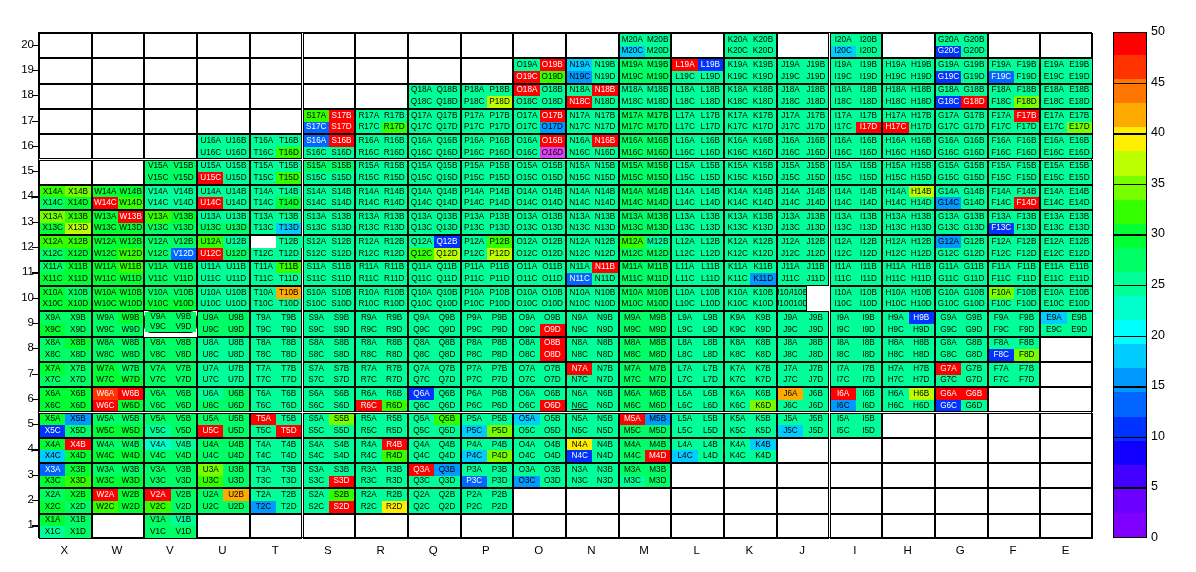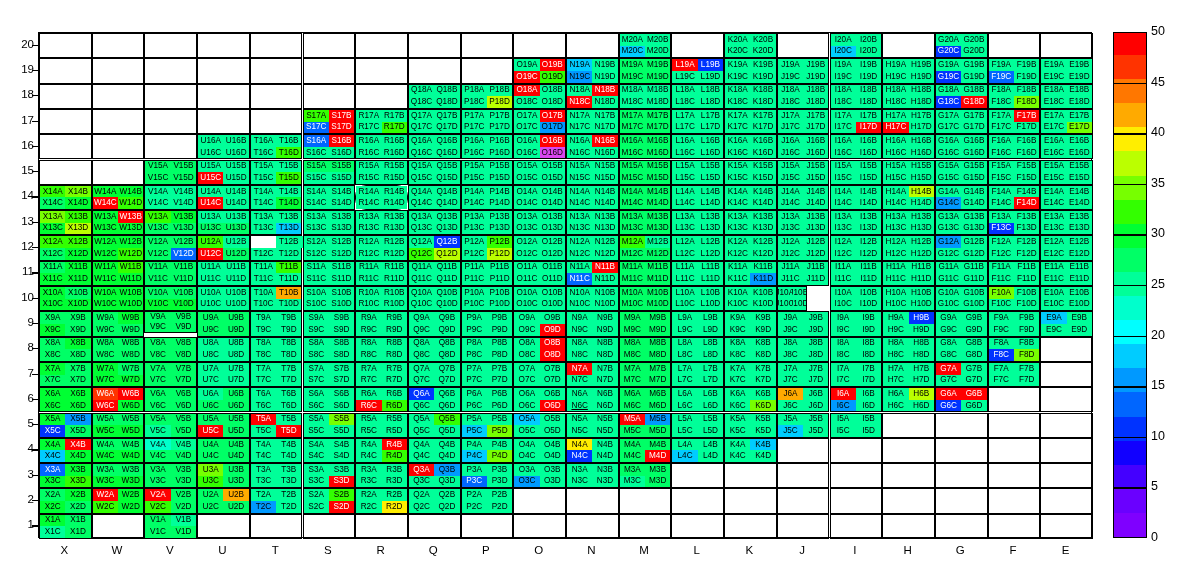--- a/index.html
+++ b/index.html
@@ -306,21 +306,21 @@
           <div class="quad qB" style="background: rgb(0, 255, 102); color: rgb(0, 0, 0);">V11B</div>
           <div class="quad qC" style="background: rgb(0, 255, 102); color: rgb(0, 0, 0);">V11C</div>
           <div class="quad qD" style="background: rgb(0, 255, 102); color: rgb(0, 0, 0);">V11D</div>
         </div>
         <div class="cellbox" style="left: 105.4px; top: 253px; width: 52.7px; height: 25.3px;">
           <div class="quad qA" style="background: rgb(0, 255, 102); color: rgb(0, 0, 0);">V10A</div>
           <div class="quad qB" style="background: rgb(0, 255, 102); color: rgb(0, 0, 0);">V10B</div>
           <div class="quad qC" style="background: rgb(0, 255, 51); color: rgb(0, 0, 0);">V10C</div>
           <div class="quad qD" style="background: rgb(0, 255, 51); color: rgb(0, 0, 0);">V10D</div>
         </div>
-        <div class="cellbox" style="left: 105.4px; top: 278.3px; width: 52.7px; height: 22px;">
+        <div class="cellbox" style="left: 105.4px; top: 278.3px; width: 52.7px; height: 22px; border-radius: 7px;">
           <div class="quad qA" style="background: rgb(0, 255, 102); color: rgb(0, 0, 0);">V9A</div>
           <div class="quad qB" style="background: rgb(0, 255, 102); color: rgb(0, 0, 0);">V9B</div>
           <div class="quad qC" style="background: rgb(0, 255, 102); color: rgb(0, 0, 0);">V9C</div>
           <div class="quad qD" style="background: rgb(0, 255, 102); color: rgb(0, 0, 0);">V9D</div>
         </div>
         <div class="cellbox" style="left: 105.4px; top: 303.6px; width: 52.7px; height: 25.3px;">
           <div class="quad qA" style="background: rgb(0, 255, 102); color: rgb(0, 0, 0);">V8A</div>
           <div class="quad qB" style="background: rgb(0, 255, 102); color: rgb(0, 0, 0);">V8B</div>
           <div class="quad qC" style="background: rgb(0, 255, 102); color: rgb(0, 0, 0);">V8C</div>
           <div class="quad qD" style="background: rgb(0, 255, 102); color: rgb(0, 0, 0);">V8D</div>
@@ -671,21 +671,21 @@
           <div class="quad qB" style="background: rgb(0, 255, 153); color: rgb(0, 0, 0);">R16B</div>
           <div class="quad qC" style="background: rgb(0, 255, 153); color: rgb(0, 0, 0);">R16C</div>
           <div class="quad qD" style="background: rgb(0, 255, 153); color: rgb(0, 0, 0);">R16D</div>
         </div>
         <div class="cellbox" style="left: 316.2px; top: 126.5px; width: 52.7px; height: 25.3px;">
           <div class="quad qA" style="background: rgb(0, 255, 153); color: rgb(0, 0, 0);">R15A</div>
           <div class="quad qB" style="background: rgb(0, 255, 153); color: rgb(0, 0, 0);">R15B</div>
           <div class="quad qC" style="background: rgb(0, 255, 153); color: rgb(0, 0, 0);">R15C</div>
           <div class="quad qD" style="background: rgb(0, 255, 153); color: rgb(0, 0, 0);">R15D</div>
         </div>
-        <div class="cellbox" style="left: 316.2px; top: 151.8px; width: 52.7px; height: 25.3px; border-radius: 11px;">
+        <div class="cellbox" style="left: 316.2px; top: 151.8px; width: 52.7px; height: 25.3px;">
           <div class="quad qA" style="background: rgb(0, 255, 153); color: rgb(0, 0, 0);">R14A</div>
           <div class="quad qB" style="background: rgb(0, 255, 153); color: rgb(0, 0, 0);">R14B</div>
           <div class="quad qC" style="background: rgb(0, 255, 153); color: rgb(0, 0, 0);">R14C</div>
           <div class="quad qD" style="background: rgb(0, 255, 153); color: rgb(0, 0, 0);">R14D</div>
         </div>
         <div class="cellbox" style="left: 316.2px; top: 177.1px; width: 52.7px; height: 25.3px;">
           <div class="quad qA" style="background: rgb(0, 255, 153); color: rgb(0, 0, 0);">R13A</div>
           <div class="quad qB" style="background: rgb(0, 255, 153); color: rgb(0, 0, 0);">R13B</div>
           <div class="quad qC" style="background: rgb(0, 255, 153); color: rgb(0, 0, 0);">R13C</div>
           <div class="quad qD" style="background: rgb(0, 255, 153); color: rgb(0, 0, 0);">R13D</div>
@@ -983,21 +983,21 @@
         <div class="cellbox" style="left: 474.3px; top: 75.9px; width: 52.7px; height: 25.3px;">
           <div class="quad qA" style="background: rgb(0, 255, 153); color: rgb(0, 0, 0);">O17A</div>
           <div class="quad qB" style="background: rgb(255, 0, 0); color: rgb(255, 255, 255);">O17B</div>
           <div class="quad qC" style="background: rgb(0, 255, 153); color: rgb(0, 0, 0);">O17C</div>
           <div class="quad qD" style="background: rgb(0, 153, 255); color: rgb(0, 0, 0);">O17D</div>
         </div>
         <div class="cellbox" style="left: 474.3px; top: 101.2px; width: 52.7px; height: 25.3px;">
           <div class="quad qA" style="background: rgb(0, 255, 153); color: rgb(0, 0, 0);">O16A</div>
           <div class="quad qB" style="background: rgb(255, 0, 0); color: rgb(255, 255, 255);">O16B</div>
           <div class="quad qC" style="background: rgb(0, 255, 153); color: rgb(0, 0, 0);">O16C</div>
-          <div class="quad qD" style="background: #d946ef; color: rgb(0, 0, 0);">O16D</div>
+          <div class="quad qD" style="background: #d946ef; color: rgb(0, 0, 0); font-style: italic;">O16D</div>
         </div>
         <div class="cellbox" style="left: 474.3px; top: 126.5px; width: 52.7px; height: 25.3px;">
           <div class="quad qA" style="background: rgb(0, 255, 153); color: rgb(0, 0, 0);">O15A</div>
           <div class="quad qB" style="background: rgb(0, 255, 153); color: rgb(0, 0, 0);">O15B</div>
           <div class="quad qC" style="background: rgb(0, 255, 153); color: rgb(0, 0, 0);">O15C</div>
           <div class="quad qD" style="background: rgb(0, 255, 153); color: rgb(0, 0, 0);">O15D</div>
         </div>
         <div class="cellbox" style="left: 474.3px; top: 151.8px; width: 52.7px; height: 25.3px;">
           <div class="quad qA" style="background: rgb(0, 255, 153); color: rgb(0, 0, 0);">O14A</div>
           <div class="quad qB" style="background: rgb(0, 255, 153); color: rgb(0, 0, 0);">O14B</div>

